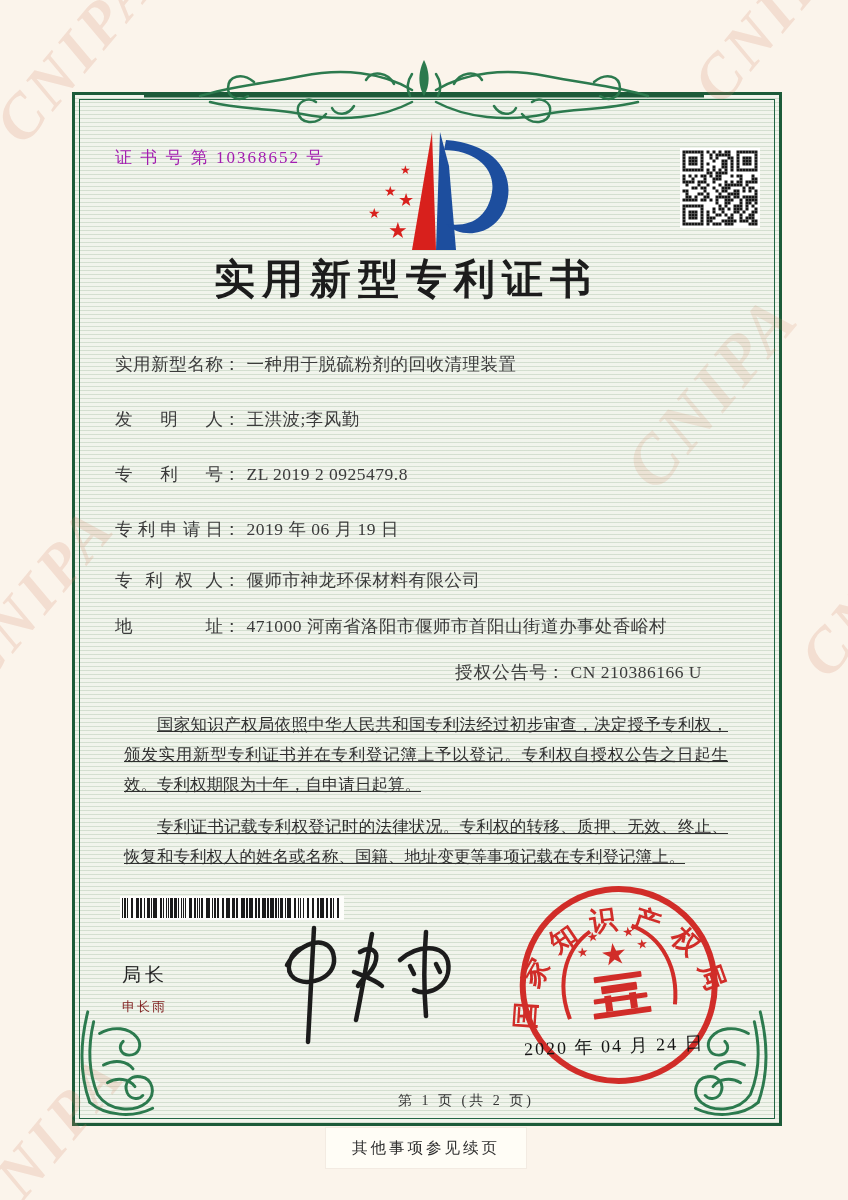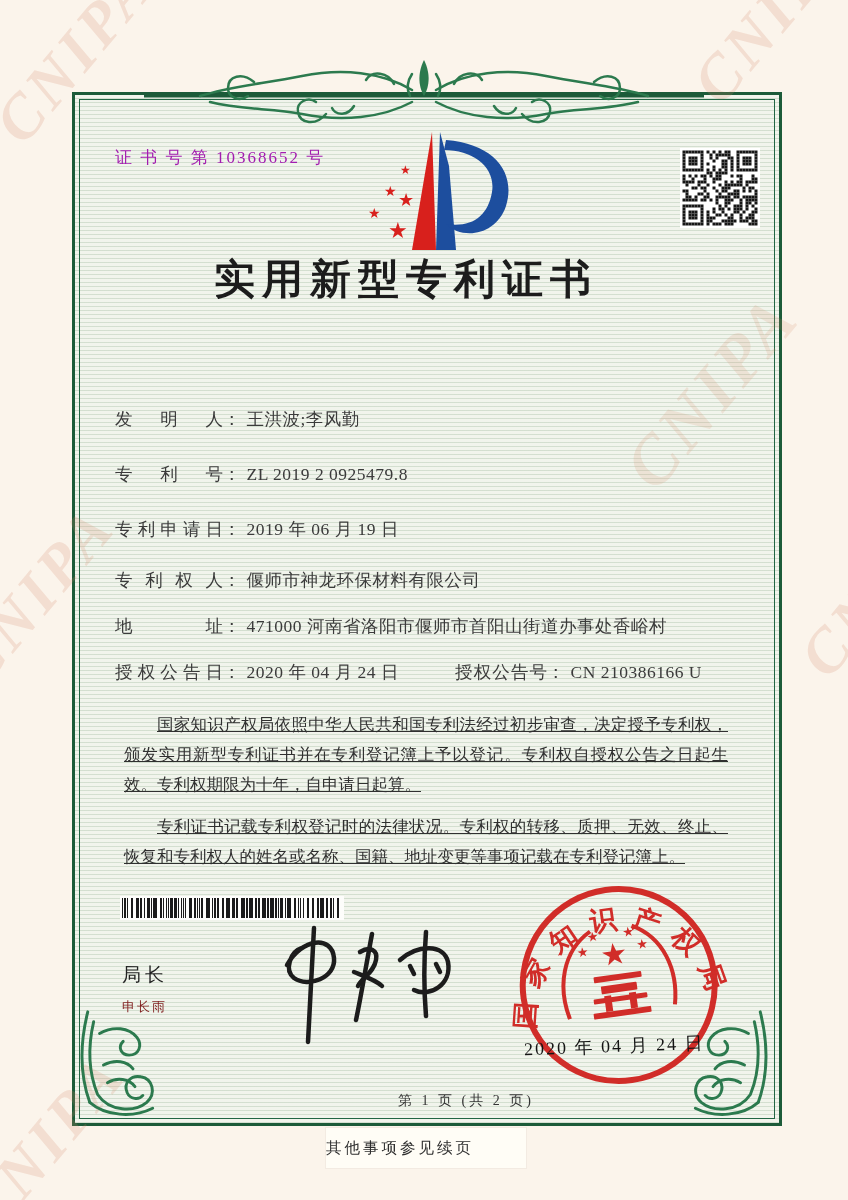--- a/index.html
+++ b/index.html
@@ -68,21 +68,21 @@
 
   
   .seal{position:absolute;left:502px;top:882px;width:235px;height:210px;z-index:5;opacity:0.95;}
   .seal-date{position:absolute;left:524px;top:1034px;z-index:6;
     font-size:18px;color:#141414;letter-spacing:2px;transform:rotate(-2deg);white-space:nowrap;}
 
   
   .page-no{position:absolute;left:0;top:1092px;width:848px;text-align:center;z-index:4;
     font-size:14px;letter-spacing:3px;color:#333;padding-left:42px;}
   .cont-box{position:absolute;left:326px;top:1128px;width:200px;height:40px;z-index:4;
-    background:#fffdf6;display:flex;align-items:center;
+    background:#fffdf6;display:flex;align-items:center;justify-content:center;
     box-shadow:0 0 0 1px rgba(120,110,90,0.06);}
   .cont-box span{font-size:15.5px;letter-spacing:3px;color:#2e2e2e;}
 </style>
 <title>实用新型专利证书</title></head>
 <body>
 
 <div class="page">
 
   <div class="wm" style="left:-30px;top:18px;">CNIPA</div>
   <div class="wm" style="left:668px;top:-22px;">CNIPA</div>
@@ -467,37 +467,37 @@
       <rect x="44.5" y="74.5" width="3" height="3" fill="#161616"></rect>
       <rect x="47.5" y="74.5" width="3" height="3" fill="#161616"></rect>
       <rect x="50.5" y="74.5" width="3" height="3" fill="#161616"></rect>
       <rect x="68.5" y="74.5" width="3" height="3" fill="#161616"></rect>
       <rect x="71.5" y="74.5" width="3" height="3" fill="#161616"></rect>
       <rect x="74.5" y="74.5" width="3" height="3" fill="#161616"></rect>
     </svg>
 
   <div class="cert-title">实用新型专利证书</div>
 
+  <div class="row row-name">
+    <span class="lbl">实用新型名称</span><span class="colon">：</span><span class="val">一种用于脱硫粉剂的回收清理装置</span>
+  </div>
   <div class="row row-inventor">
     <span class="lbl">发明人</span><span class="colon">：</span><span class="val">王洪波;李风勤</span>
   </div>
   <div class="row row-patentno">
     <span class="lbl">专利号</span><span class="colon">：</span><span class="val">ZL 2019 2 0925479.8</span>
   </div>
   <div class="row row-filing">
     <span class="lbl">专利申请日</span><span class="colon">：</span><span class="val">2019 年 06 月 19 日</span>
   </div>
   <div class="row row-patentee">
     <span class="lbl">专利权人</span><span class="colon">：</span><span class="val">偃师市神龙环保材料有限公司</span>
   </div>
   <div class="row row-address">
     <span class="lbl">地址</span><span class="colon">：</span><span class="val">471000 河南省洛阳市偃师市首阳山街道办事处香峪村</span>
-  </div>
-  <div class="row row-grant">
-    <span class="lbl">授权公告日</span><span class="colon">：</span><span class="val">2020 年 04 月 24 日</span>
   </div>
   <div class="grant-no">
     <span class="lbl" style="width:92px">授权公告号</span><span class="colon">：</span><span class="val">CN 210386166 U</span>
   </div>
 
   <div class="body-text">
     <p>国家知识产权局依照中华人民共和国专利法经过初步审查，决定授予专利权，颁发实用新型专利证书并在专利登记簿上予以登记。专利权自授权公告之日起生效。专利权期限为十年，自申请日起算。</p>
     <p>专利证书记载专利权登记时的法律状况。专利权的转移、质押、无效、终止、恢复和专利权人的姓名或名称、国籍、地址变更等事项记载在专利登记簿上。</p>
   </div>
 

